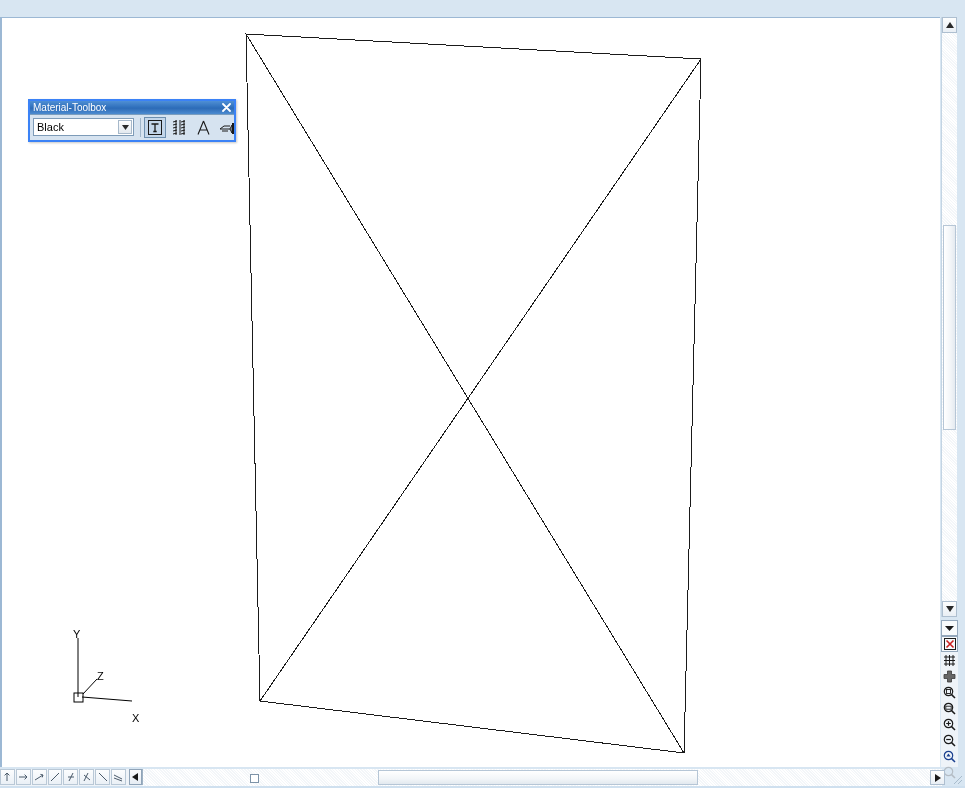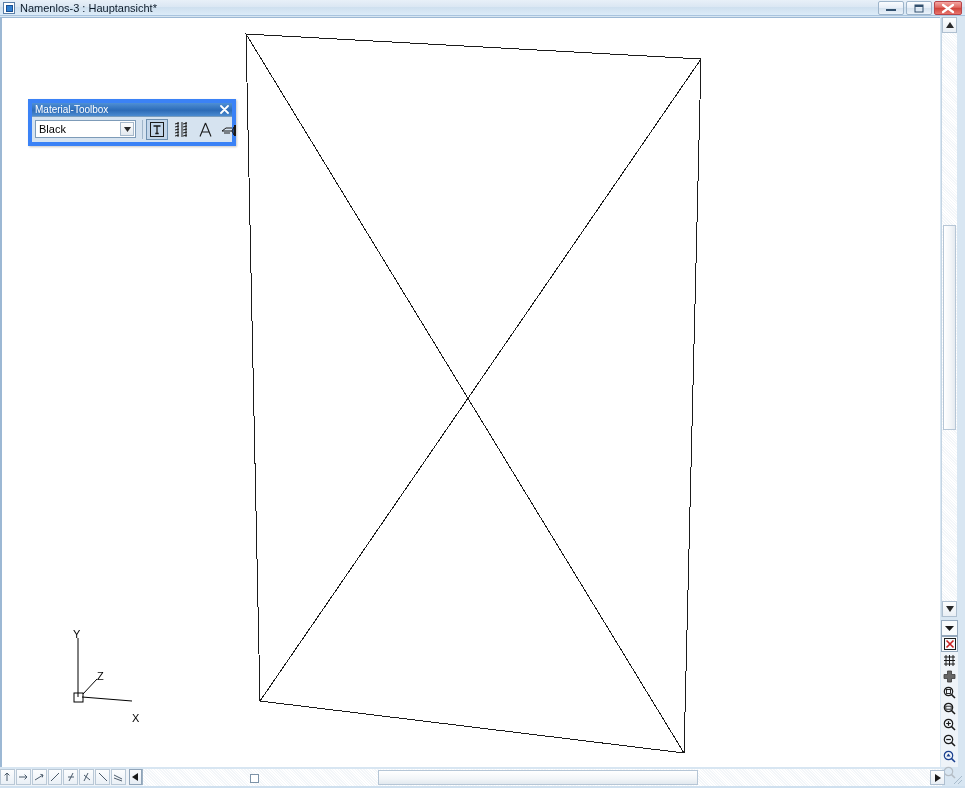--- a/index.html
+++ b/index.html
@@ -92,21 +92,21 @@
     font-size: 11px;
     fill: #000000;
   }
 
   
   .toolbox {
     position: absolute;
     left: 28px; top: 99px;
     width: 208px;
     background: #d6e3f0;
-    border: 4px solid #3b82f6;
+    border: 2px solid #3b82f6;
     box-sizing: border-box;
     box-shadow: 1px 1px 2px rgba(0,0,0,0.22);
   }
   .tb-title {
     position: relative;
     height: 13px;
     background: linear-gradient(to bottom, #4f8fd4 0%, #2f6fbb 50%, #2a68b4 51%, #4b8bd0 100%);
     border-bottom: 1px solid #7a9dbe;
   }
   .tb-title-text {
@@ -336,43 +336,20 @@
     left: 0; top: 17px;
     width: 1px; height: 750px;
     background: #9cb8d4;
   }
 </style>
 </head>
 <body>
 
 <div id="app">
 
-  <div class="titlebar">
-    <div class="title-icon">
-        <i></i>
-      </div>
-    <div class="title-text">Namenlos-3 : Hauptansicht*</div>
-
-    <div class="wbtn min">
-      <svg width="24" height="12" viewBox="0 0 24 12">
-          <rect x="7" y="7" width="10" height="2" fill="#32506e"></rect>
-        </svg>
-    </div>
-    <div class="wbtn max">
-      <svg width="24" height="12" viewBox="0 0 24 12">
-          <rect x="8" y="3" width="8" height="7" fill="none" stroke="#32506e" stroke-width="1"></rect>
-          <rect x="8" y="3" width="8" height="2" fill="#32506e"></rect>
-        </svg>
-    </div>
-    <div class="wbtn close">
-      <svg width="26" height="12" viewBox="0 0 26 12">
-        <path d="M8 3 L18 10 M18 3 L8 10" stroke="#ffffff" stroke-width="2.2" stroke-linecap="round"></path>
-      </svg>
-    </div>
-  </div>
 
   <div class="left-edge"></div>
 
   <div class="canvas">
     <svg width="939" height="750" viewBox="0 0 939 750">
 
       <g stroke="#1a1a1a" stroke-width="1" fill="none" shape-rendering="crispEdges">
         <path d="M244 16 L699 41 L682 735 L258 683 Z"></path>
         <path d="M244 16 L682 735"></path>
         <path d="M699 41 L258 683"></path>

